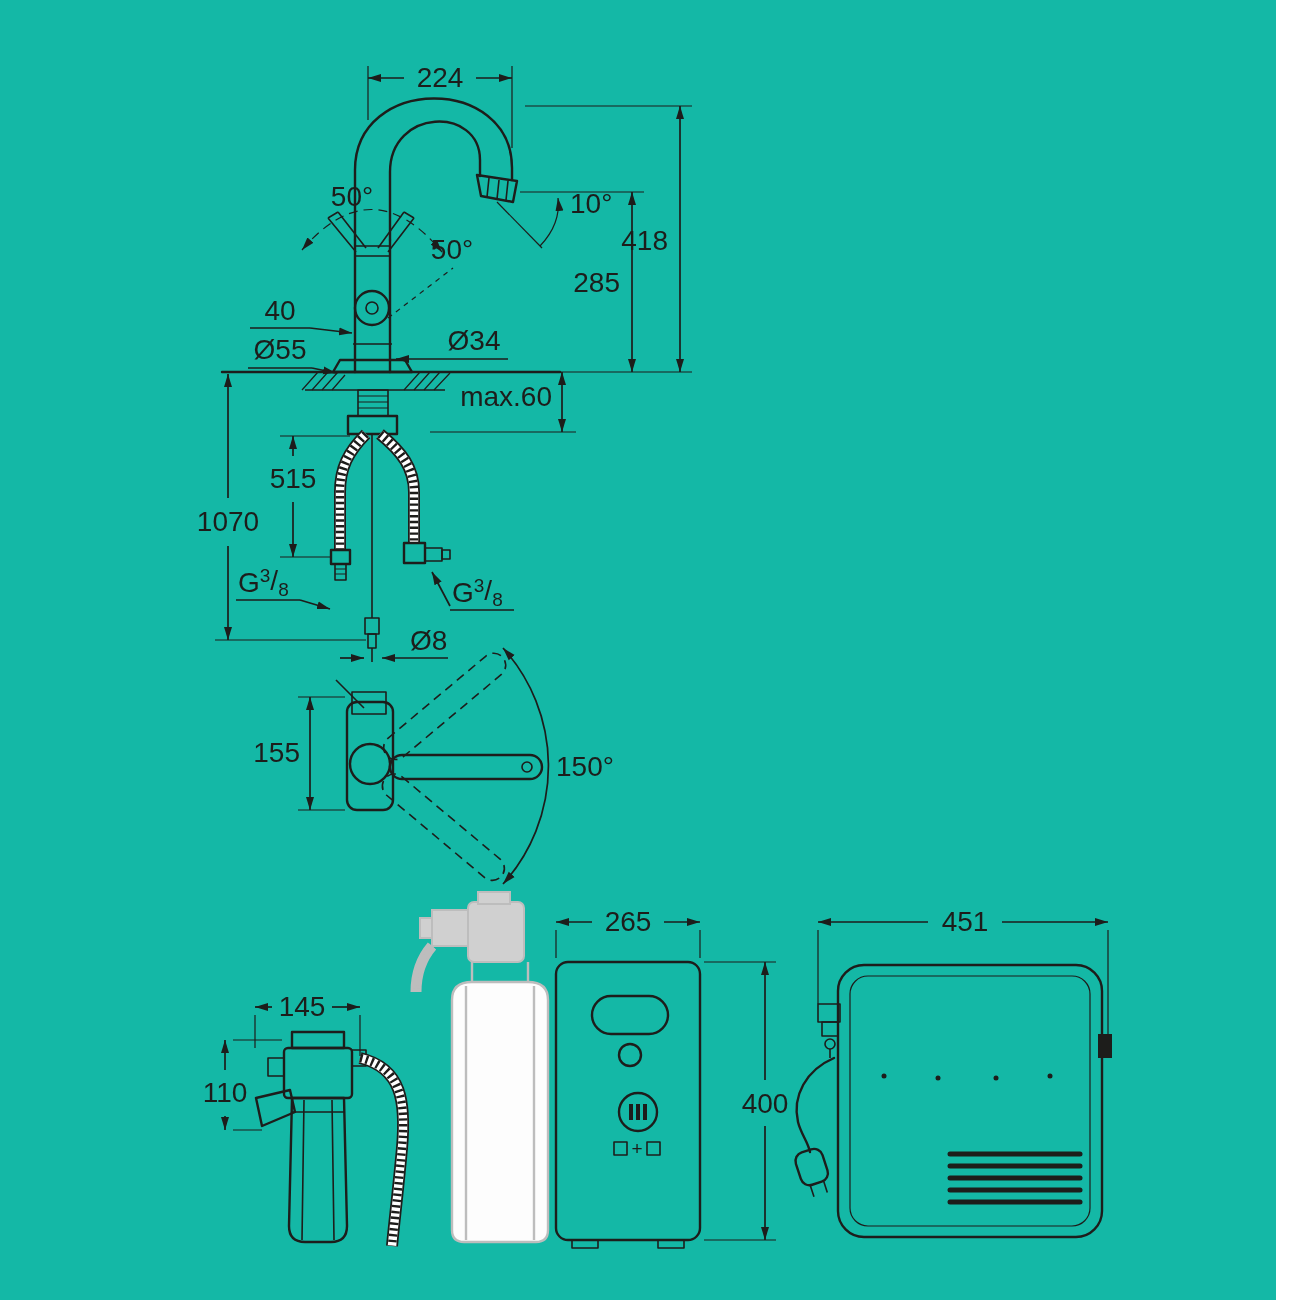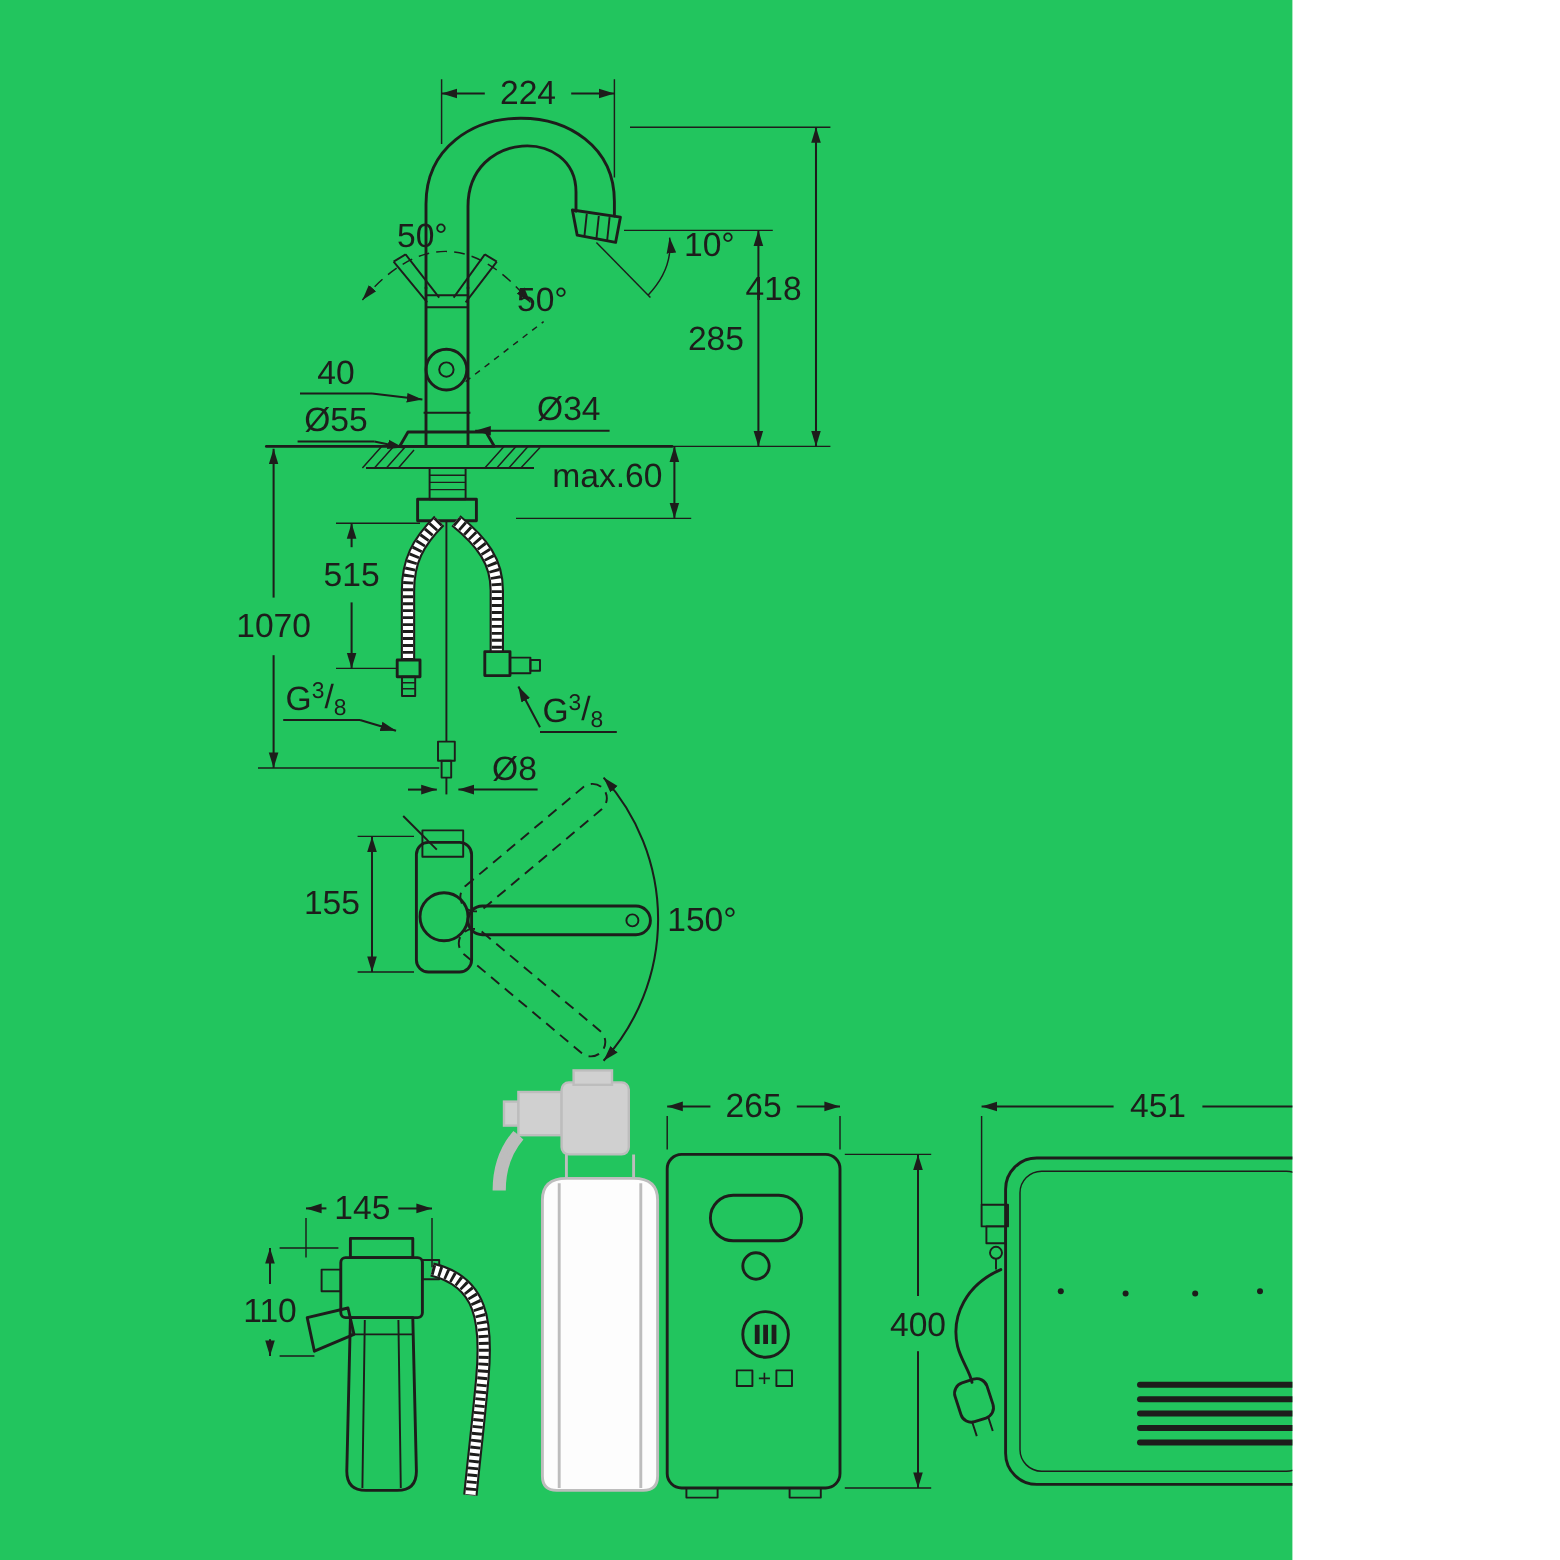--- a/index.html
+++ b/index.html
@@ -1,16 +1,16 @@
 <!DOCTYPE html>
 <html><head>
 <meta charset="utf-8">
 <style>
   html,body{margin:0;padding:0;background:#ffffff;}
-  .page{width:1077px;height:1300px;background:#22c55e;position:relative;overflow:hidden;}
+  .page{width:1276px;height:1300px;background:#14b8a6;position:relative;overflow:hidden;}
   svg{display:block;}
   .o  {stroke:#1d1d1b;stroke-width:2.4;fill:none;stroke-linejoin:round;stroke-linecap:round;}
   .o1 {stroke:#1d1d1b;stroke-width:1.6;fill:none;stroke-linejoin:round;}
   .d  {stroke:#1d1d1b;stroke-width:1.7;fill:none;}
   .e  {stroke:#1d1d1b;stroke-width:1.2;fill:none;}
   .dash{stroke-dasharray:9 6;}
   .dash2{stroke-dasharray:5 5;}
   .fk {fill:#1d1d1b;stroke:none;}
   .g  {stroke:#bdbdbd;stroke-width:2.4;fill:none;stroke-linejoin:round;}
   .gf {fill:#d0d0d0;stroke:#bdbdbd;stroke-width:2;}

